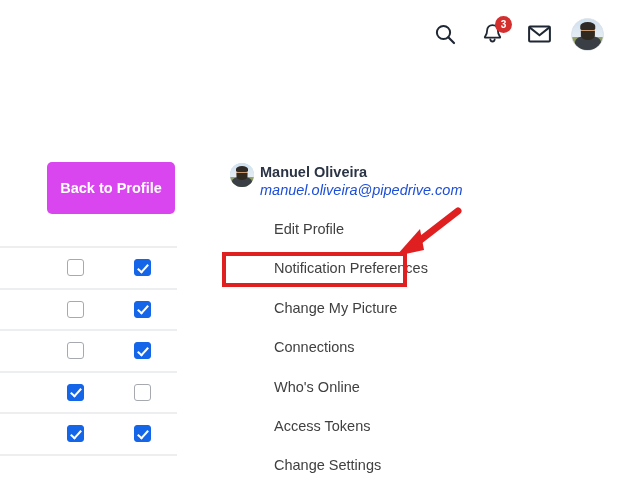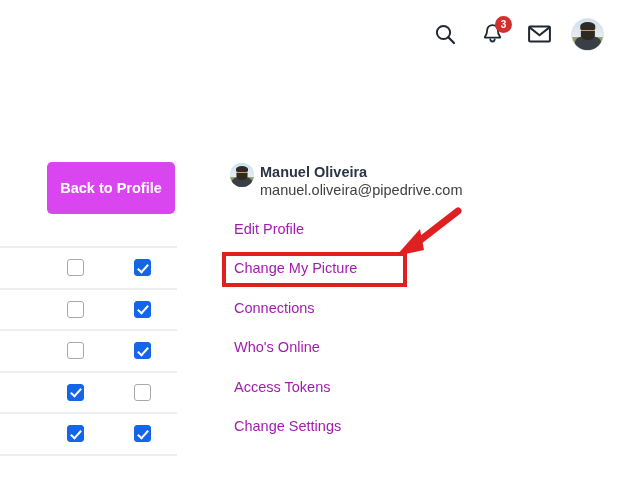--- a/index.html
+++ b/index.html
@@ -196,38 +196,40 @@
     gap: 6px;
   }
   .profile-name {
     font-size: 14.5px;
     font-weight: bold;
     color: #2b3445;
     line-height: 18px;
   }
   .profile-email {
     font-size: 14.5px;
-    color: #404040;
+    color: #1d4ed8;
     line-height: 19px;
+    font-style: italic;
   }
 
   .menu {
     position: absolute;
     left: 234px;
     top: 219px;
     width: 200px;
   }
   .menu-item {
     font-size: 14.5px;
-    color: #a21caf;
+    color: #404040;
     height: 39.4px;
     line-height: 20px;
     display: flex;
     align-items: flex-start;
     cursor: pointer;
+    margin-left: 40px;
   }
 
   
   .highlight-box {
     position: absolute;
     left: 222px;
     top: 252px;
     width: 185px;
     height: 35px;
     border: 4px solid #e02020;
@@ -346,20 +348,21 @@
     <div class="av-beard"></div>
   </div>
   <div>
     <div class="profile-name">Manuel Oliveira</div>
     <div class="profile-email">manuel.oliveira@pipedrive.com</div>
   </div>
 </div>
 
 <div class="menu" id="profile-menu">
     <div class="menu-item">Edit Profile</div>
+    <div class="menu-item">Notification Preferences</div>
     <div class="menu-item">Change My Picture</div>
     <div class="menu-item">Connections</div>
     <div class="menu-item">Who's Online</div>
     <div class="menu-item">Access Tokens</div>
     <div class="menu-item">Change Settings</div>
   </div>
 
 <div class="highlight-box"></div>
 <svg class="arrow-svg" width="75" height="52" viewBox="0 0 75 52">
   <line x1="70" y1="6" x2="26" y2="40" stroke="#e02020" stroke-width="7" stroke-linecap="round"></line>

